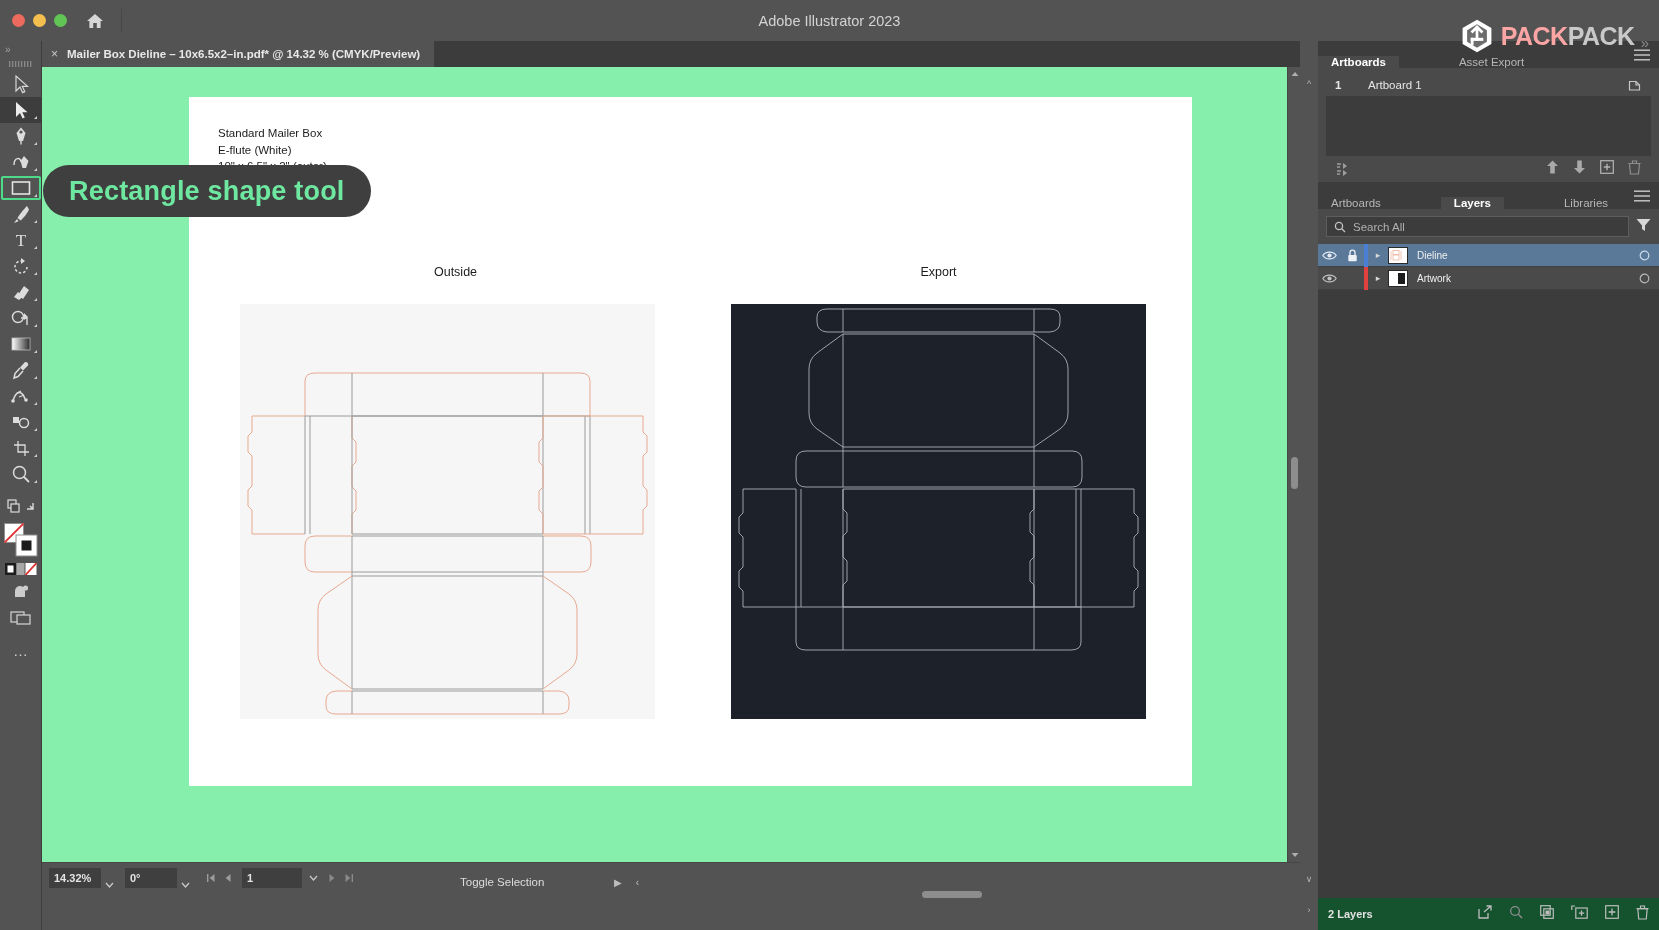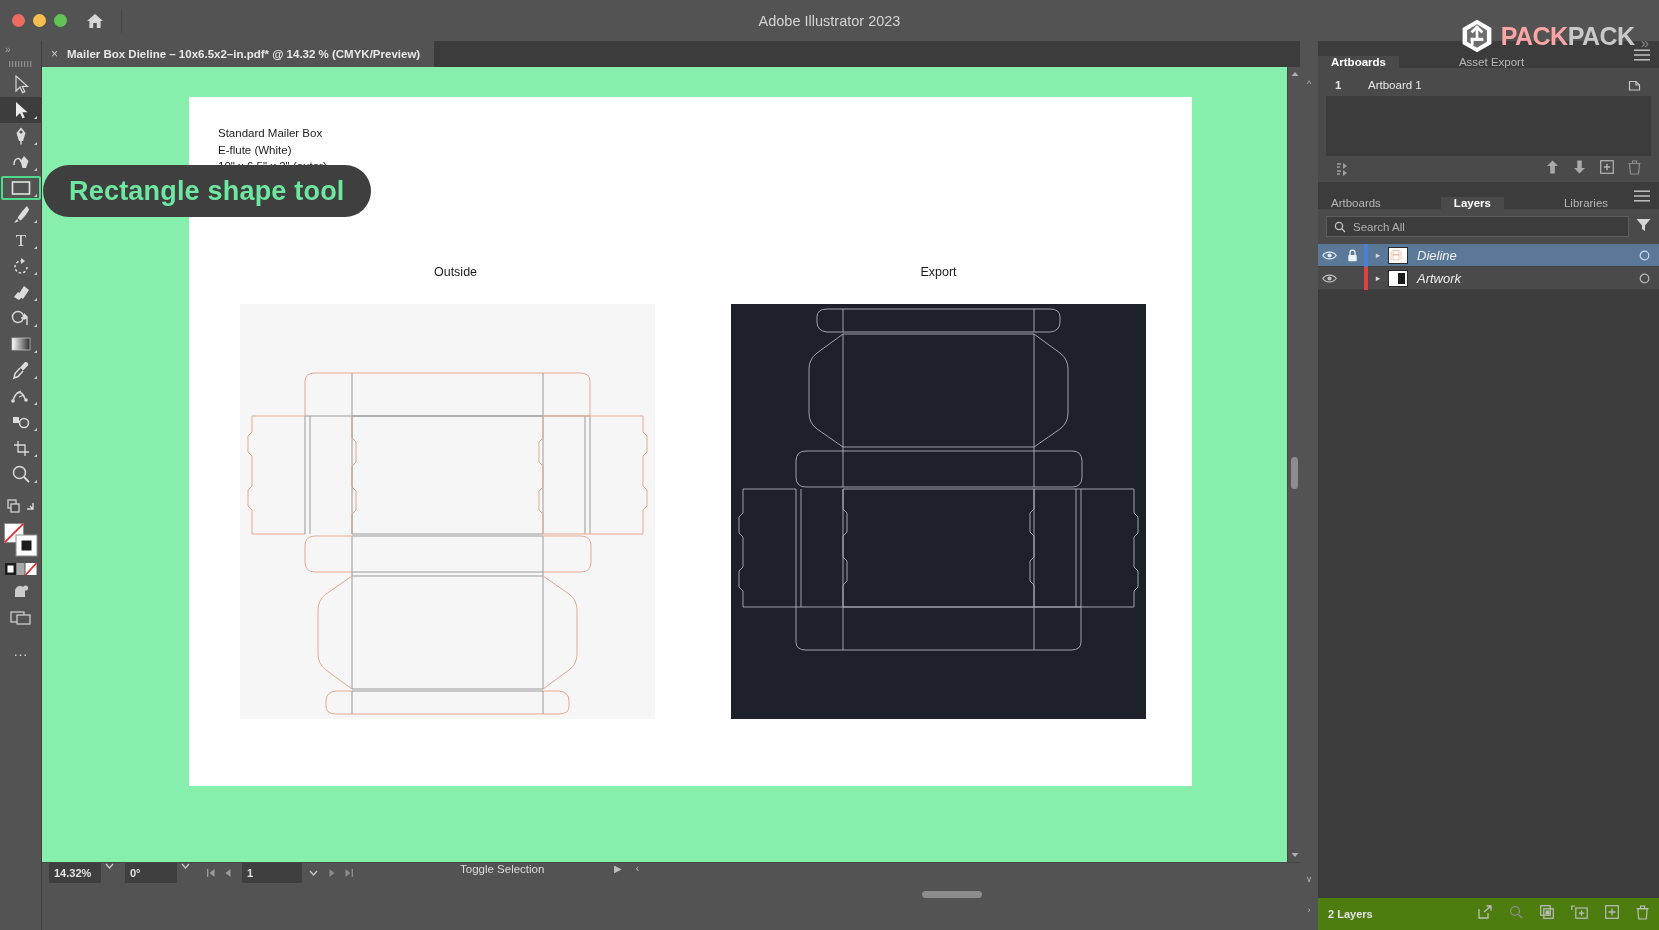--- a/index.html
+++ b/index.html
@@ -123,21 +123,21 @@
   }
   .v-arrow { width: 13px; height: 14px; display:flex; align-items:center; justify-content:center; }
   .v-thumb {
     position: absolute; left: 3px; top: 390px; width: 7px; height: 32px;
     background: #8d8d8d; border-radius: 4px;
   }
 
   
   .statusbar {
     position: absolute; left: 42px; top: 862px; width: 1258px; height: 26px;
-    background: #535353; display: flex; align-items: flex-start;
+    background: #535353; display: flex; align-items: flex-end;
     border-top: 1px solid #464646;
   }
   .st-field {
     height: 20px; display: flex; align-items: center;
     background: #3f3f3f; margin-left: 7px; padding: 0 5px;
     color: #e3e3e3; font-size: 11px; font-weight: bold; min-width: 52px;
   }
   .st-caret { width: 17px; display:flex; align-items:center; justify-content:center; }
   .st-navgroup { display: flex; align-items: center; gap: 3px; margin-left: 10px; }
   .nav-ic { width: 14px; height: 18px; display:flex; align-items:center; justify-content:center; color:#b6b6b6; font-size:9px; }
@@ -203,25 +203,25 @@
   }
   .layer-row.selected { background: #5a7999; }
   .lr-eye { width: 23px; display: flex; align-items: center; justify-content: center; }
   .lr-lock { width: 23px; display: flex; align-items: center; justify-content: center; }
   .lr-color { width: 4px; height: 23px; }
   .lr-arrow { width: 20px; display: flex; align-items: center; justify-content: center; color: #d8d8d8; font-size: 9px; }
   .lr-thumb {
     width: 20px; height: 17px; background: #fff; margin-right: 9px;
     border: 1px solid #2a2a2a; display: flex; align-items:center; justify-content:center; overflow:hidden;
   }
-  .lr-name { flex: 1; font-size: 13px; color: #f0f0f0; font-style: italic; }
+  .lr-name { flex: 1; font-size: 10px; color: #f0f0f0; }
   .lr-target { width: 30px; display: flex; align-items: center; justify-content: center; }
   .layers-footer {
     position: absolute; left: 0; bottom: 0; width: 341px; height: 26px;
-    background: #4d7c0f; display: flex; align-items: center; padding: 16px 10px;
+    background: #14532d; display: flex; align-items: center; padding: 16px 10px;
   }
   .lf-count { font-size: 11px; color: #e3e3e3; font-weight: bold; }
   .lf-icons { margin-left: auto; display: flex; gap: 17px; align-items: center; }
 
   
   .tooltip {
     position: absolute; left: 43px; top: 165px;
     height: 52px; padding: 0 26px;
     background: #3f3f3f; border-radius: 26px;
     display: flex; align-items: center;

